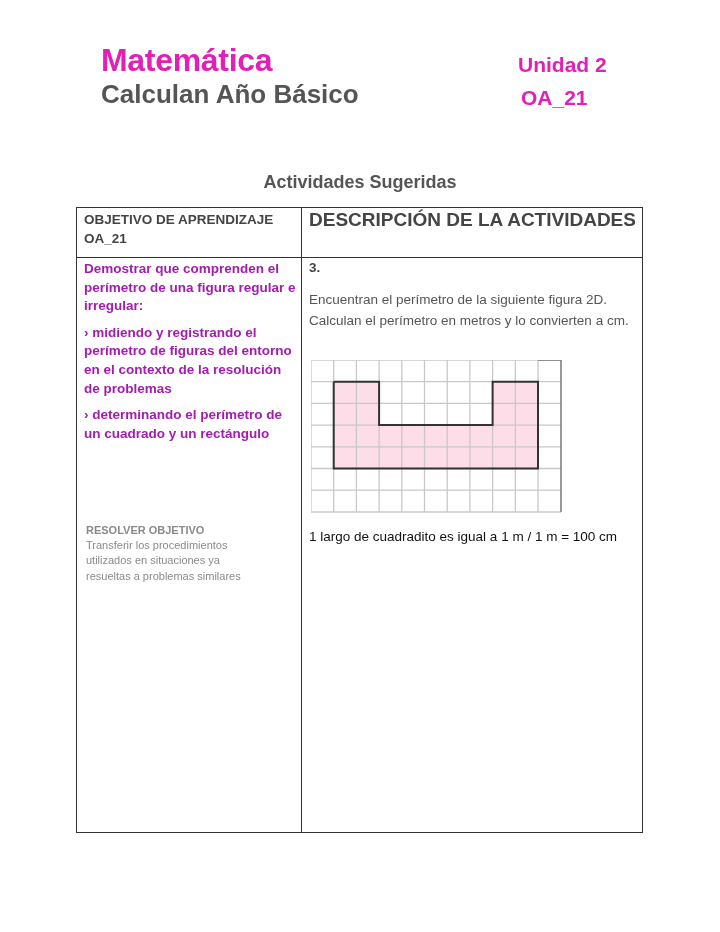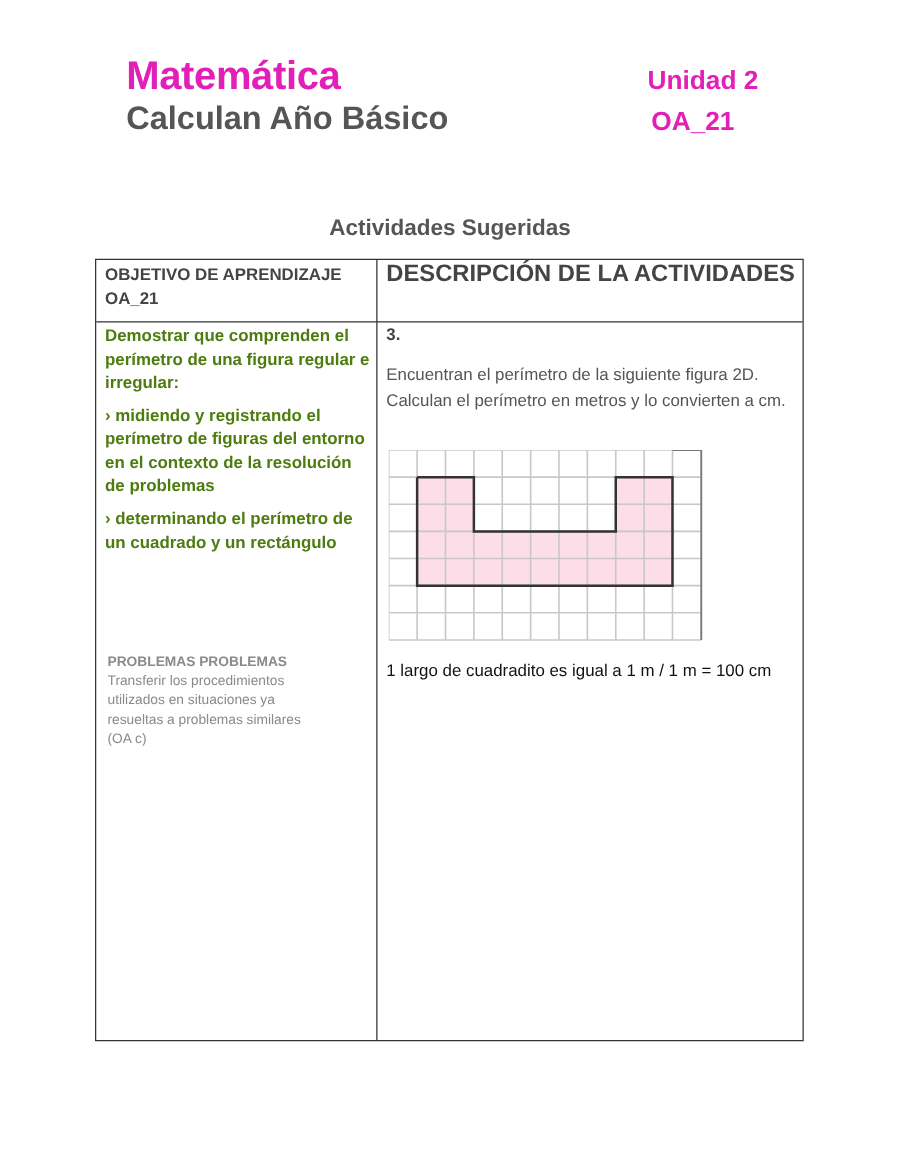--- a/index.html
+++ b/index.html
@@ -7,21 +7,21 @@
   .title-main { position:absolute; left:101px; top:42px; font-size:32px; font-weight:bold; color:#e21fb6; letter-spacing:-0.3px; }
   .title-sub { position:absolute; left:101px; top:79px; font-size:26px; font-weight:bold; color:#555555; }
   .unit { position:absolute; left:518px; top:53px; font-size:21px; font-weight:bold; color:#e21fb6; }
   .oa { position:absolute; left:521px; top:86px; font-size:21px; font-weight:bold; color:#e21fb6; }
   .section-title { position:absolute; left:0; width:720px; top:172px; text-align:center; font-size:18px; font-weight:bold; color:#555; }
   .table { position:absolute; left:76px; top:207px; width:567px; height:626px; border:1px solid #333; box-sizing:border-box; }
   .vline { position:absolute; left:224px; top:0; width:1px; height:100%; background:#333; }
   .hline { position:absolute; left:0; top:49px; width:100%; height:1px; background:#333; }
   .hdr-left { position:absolute; left:7px; top:2px; width:215px; font-size:13.5px; font-weight:bold; color:#444; line-height:19px; }
   .hdr-right { position:absolute; left:225px; top:2px; width:341px; text-align:center; font-size:19px; font-weight:bold; color:#444; line-height:19px; }
-  .left-body { position:absolute; left:7px; top:52px; width:215px; font-size:13.5px; font-weight:bold; color:#4d7c0f; line-height:18.6px; }
+  .left-body { position:absolute; left:7px; top:52px; width:215px; font-size:13.5px; font-weight:bold; color:#a21caf; line-height:18.6px; }
   .left-body p { margin:0 0 8px 0; }
   .resolver { position:absolute; left:9px; top:315px; width:200px; font-size:11px; color:#8a8a8a; line-height:15.2px; }
   .resolver .rh { font-weight:bold; }
   .right-num { position:absolute; left:232px; top:52px; font-size:13.5px; font-weight:bold; color:#444; }
   .right-text { position:absolute; left:232px; top:81px; width:330px; font-size:13.5px; color:#555; line-height:21px; }
   .grid-wrap { position:absolute; left:234px; top:152px; }
   .note { position:absolute; left:232px; top:321px; font-size:13.5px; color:#111; }
 </style>
 </head>
 <body>
@@ -40,25 +40,24 @@
   <div class="hdr-left">OBJETIVO DE APRENDIZAJE OA_21</div>
   <div class="hdr-right">DESCRIPCIÓN DE LA ACTIVIDADES</div>
 
   <div class="left-body">
     <p>Demostrar que comprenden el perímetro de una figura regular e irregular:</p>
     <p>› midiendo y registrando el perímetro de figuras del entorno en el contexto de la resolución de problemas</p>
     <p>› determinando el perímetro de un cuadrado y un rectángulo</p>
   </div>
 
   <div class="resolver">
-    <div class="rh">PROBLEMAS PROBLEMAS</div>
+    <div class="rh">RESOLVER OBJETIVO</div>
     <div>Transferir los procedimientos</div>
     <div>utilizados en situaciones ya</div>
     <div>resueltas a problemas similares</div>
-    <div>(OA c)</div>
   </div>
 
   <div class="right-num">3.</div>
   <div class="right-text">Encuentran el perímetro de la siguiente figura 2D. Calculan el perímetro en metros y lo convierten a cm.</div>
 
   <div class="grid-wrap">
     <svg width="252" height="154" viewBox="0 0 252 154" xmlns="http://www.w3.org/2000/svg">
 
       <g fill="#fddde8">
         <rect x="22.7" y="21.7" width="45.4" height="43.4"></rect>

